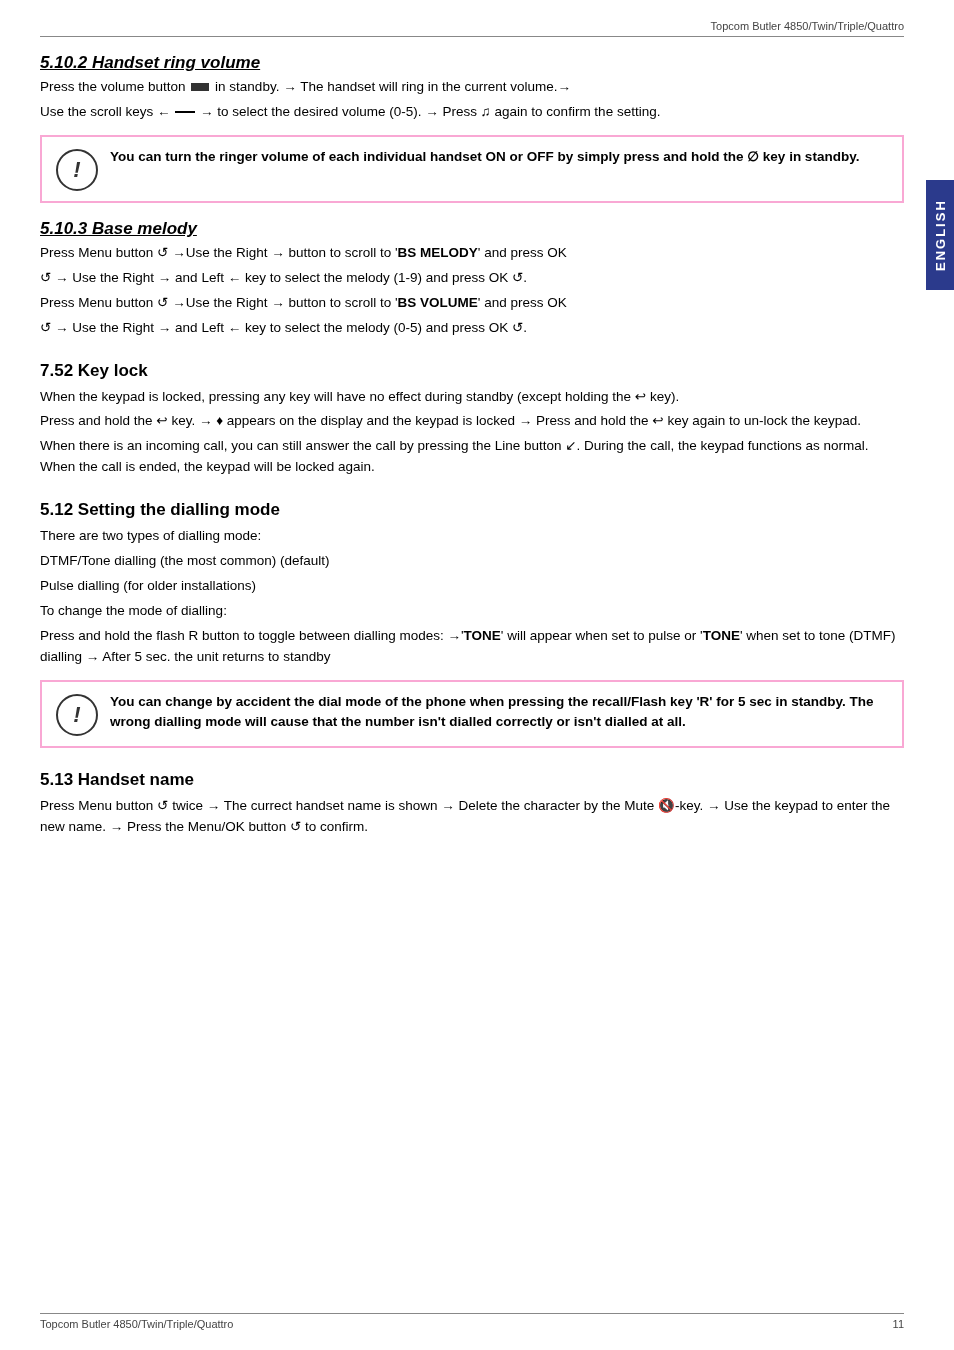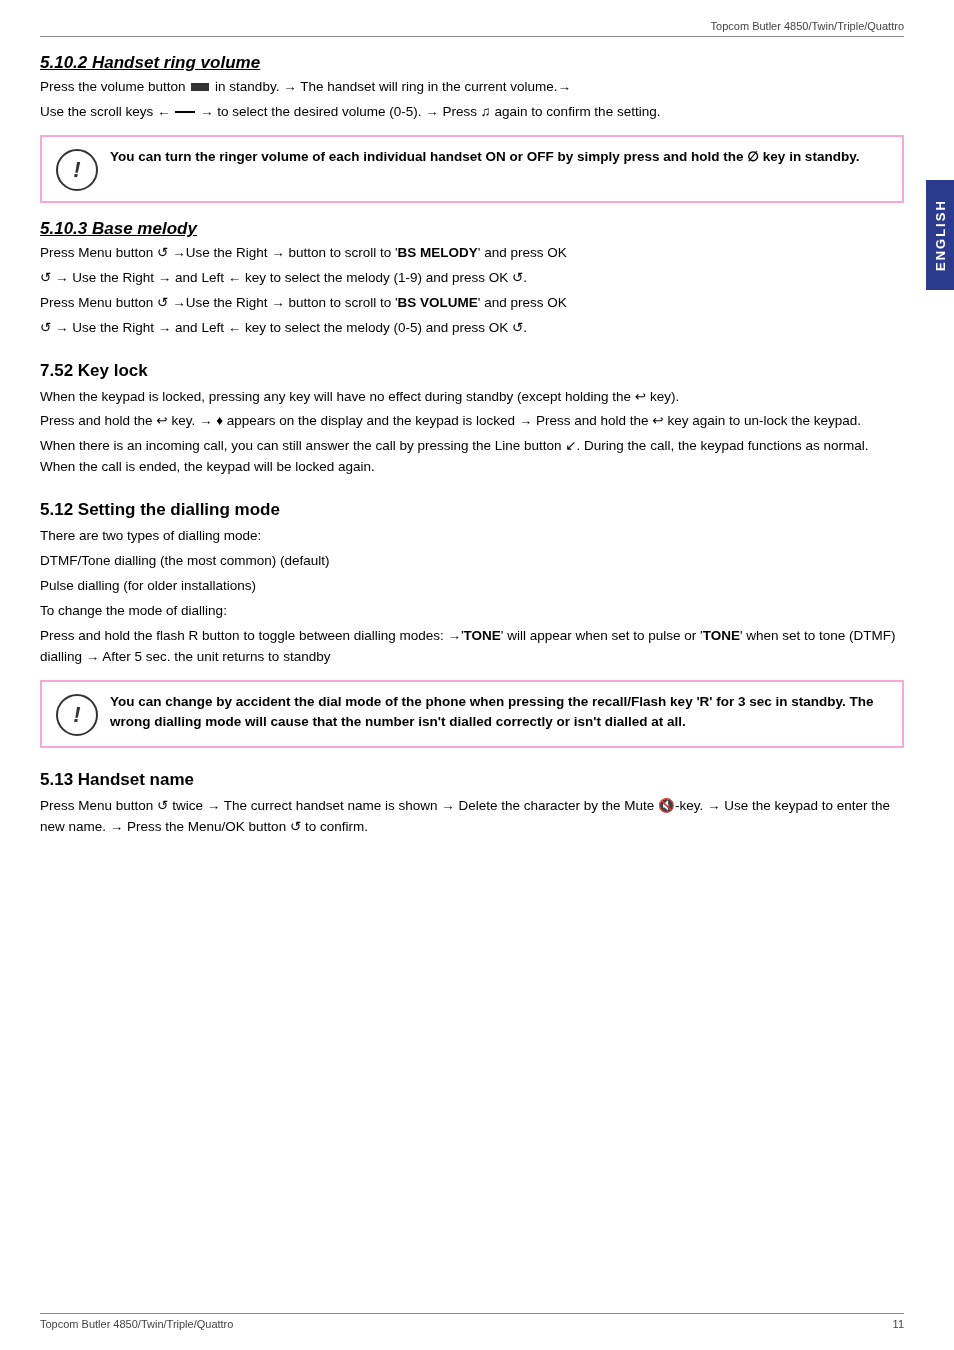--- a/index.html
+++ b/index.html
@@ -197,21 +197,21 @@
     <p>Pulse dialling (for older installations)</p>
     <p>To change the mode of dialling:</p>
     <p>
       Press and hold the flash R button to toggle between dialling modes: →'<strong>TONE</strong>' will appear when set to pulse or '<strong>TONE</strong>' when set to tone (DTMF) dialling <span class="arrow">→</span> After 5 sec. the unit returns to standby
     </p>
   </div>
 
   <div class="info-box">
     <div class="icon-warning"></div>
     <div class="info-box-text">
-      <strong>You can change by accident the dial mode of the phone when pressing the recall/Flash key 'R' for 3 sec in standby. The wrong dialling mode will cause that the number isn't dialled correctly or isn't dialled at all.</strong>
+      <strong>You can change by accident the dial mode of the phone when pressing the recall/Flash key 'R' for 5 sec in standby. The wrong dialling mode will cause that the number isn't dialled correctly or isn't dialled at all.</strong>
     </div>
   </div>
 
   <div style="margin-top:18px;">
     <div class="section-main-title">5.13   Handset name</div>
     <p>
       Press Menu button ↺ twice <span class="arrow">→</span> The currect handset name is shown <span class="arrow">→</span>  Delete the character by the Mute 🔇-key. <span class="arrow">→</span> Use the keypad to enter the new name. <span class="arrow">→</span> Press the Menu/OK button ↺ to confirm.
     </p>
   </div>
 

